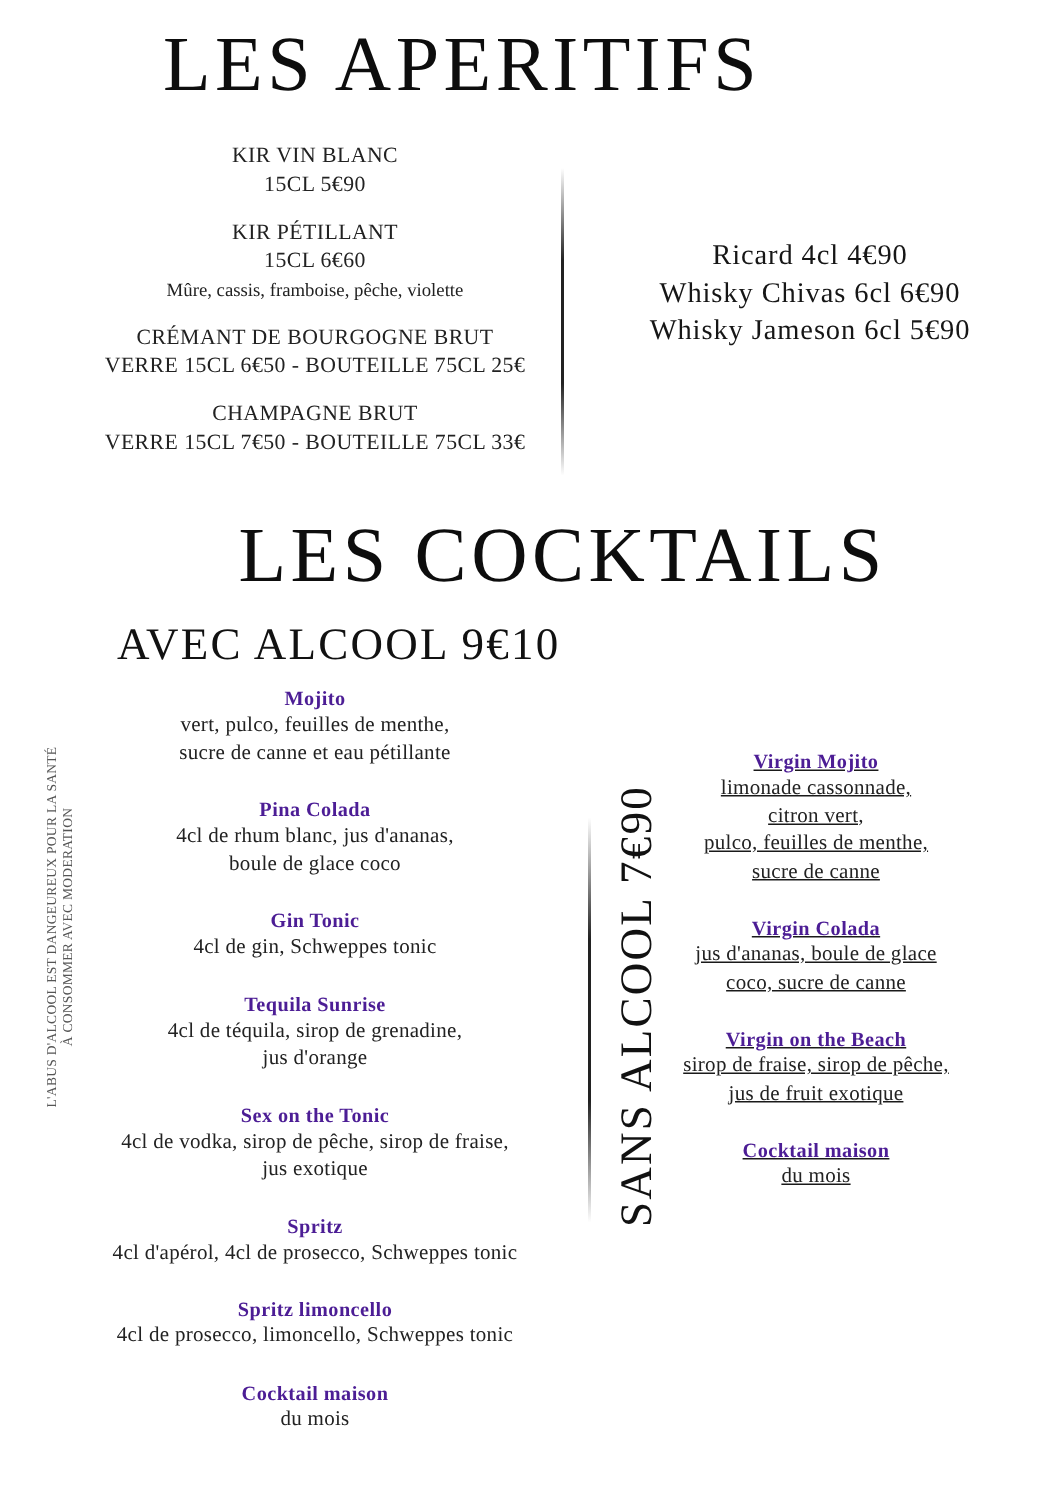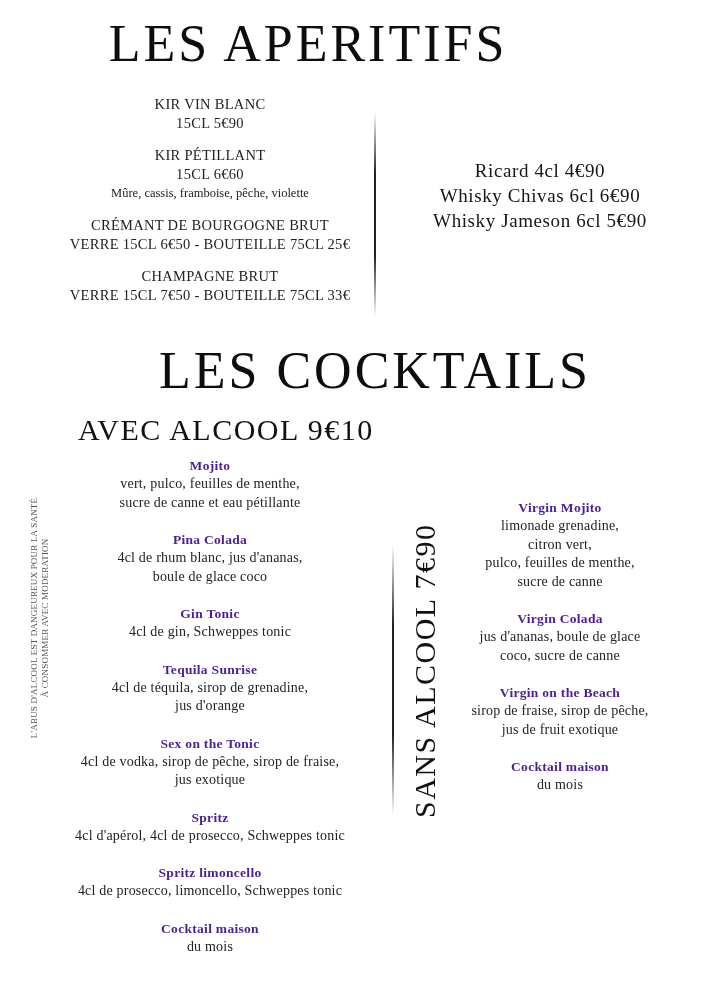--- a/index.html
+++ b/index.html
@@ -38,21 +38,21 @@
     .spirit { font-family: "Liberation Serif", serif; font-size: 19px; line-height: 25px; letter-spacing: 0.6px; color: #161616; }
 
     .divider { position: absolute; width: 2px; background: linear-gradient(to bottom, rgba(0,0,0,0), #222 30%, #222 70%, rgba(0,0,0,0)); }
     #divider-top { left: 374px; top: 112px; height: 205px; }
     #divider-bottom { left: 392px; top: 545px; height: 270px; }
 
     .ck-item { margin-bottom: 18px; }
     .ck-name { font-family: "Liberation Serif", serif; font-weight: bold; font-size: 13.5px; line-height: 19px; color: #4c1d95; letter-spacing: 0.3px; }
     .ck-desc { font-family: "Liberation Serif", serif; font-size: 14px; line-height: 18.5px; color: #222; letter-spacing: 0.2px; }
     #cocktails-alcool { left: 40px; width: 340px; top: 456px; }
-    #cocktails-sans { left: 430px; width: 260px; top: 498px; }
+    #cocktails-sans { left: 414px; width: 260px; top: 498px; text-decoration: underline; }
 
     #sans-alcool {
       left: 410px; top: 818px;
       transform-origin: left top; transform: rotate(-90deg);
       font-size: 30px; line-height: 30px;
     }
     #disclaimer {
       left: 29px; top: 763px;
       transform-origin: left top; transform: rotate(-90deg);
       font-family: "Liberation Serif", serif;
@@ -136,21 +136,21 @@
   </div>
 </div>
 
 <div id="divider-bottom" class="divider"></div>
 
 <div id="sans-alcool" class="abs sub-h">SANS ALCOOL 7€90</div>
 
 <div id="cocktails-sans" class="abs block">
   <div class="ck-item">
     <div class="ck-name">Virgin Mojito</div>
-    <div class="ck-desc">limonade grenadine,</div>
+    <div class="ck-desc">limonade cassonnade,</div>
     <div class="ck-desc">citron vert,</div>
     <div class="ck-desc">pulco, feuilles de menthe,</div>
     <div class="ck-desc">sucre de canne</div>
   </div>
   <div class="ck-item">
     <div class="ck-name">Virgin Colada</div>
     <div class="ck-desc">jus d'ananas, boule de glace</div>
     <div class="ck-desc">coco, sucre de canne</div>
   </div>
   <div class="ck-item">

